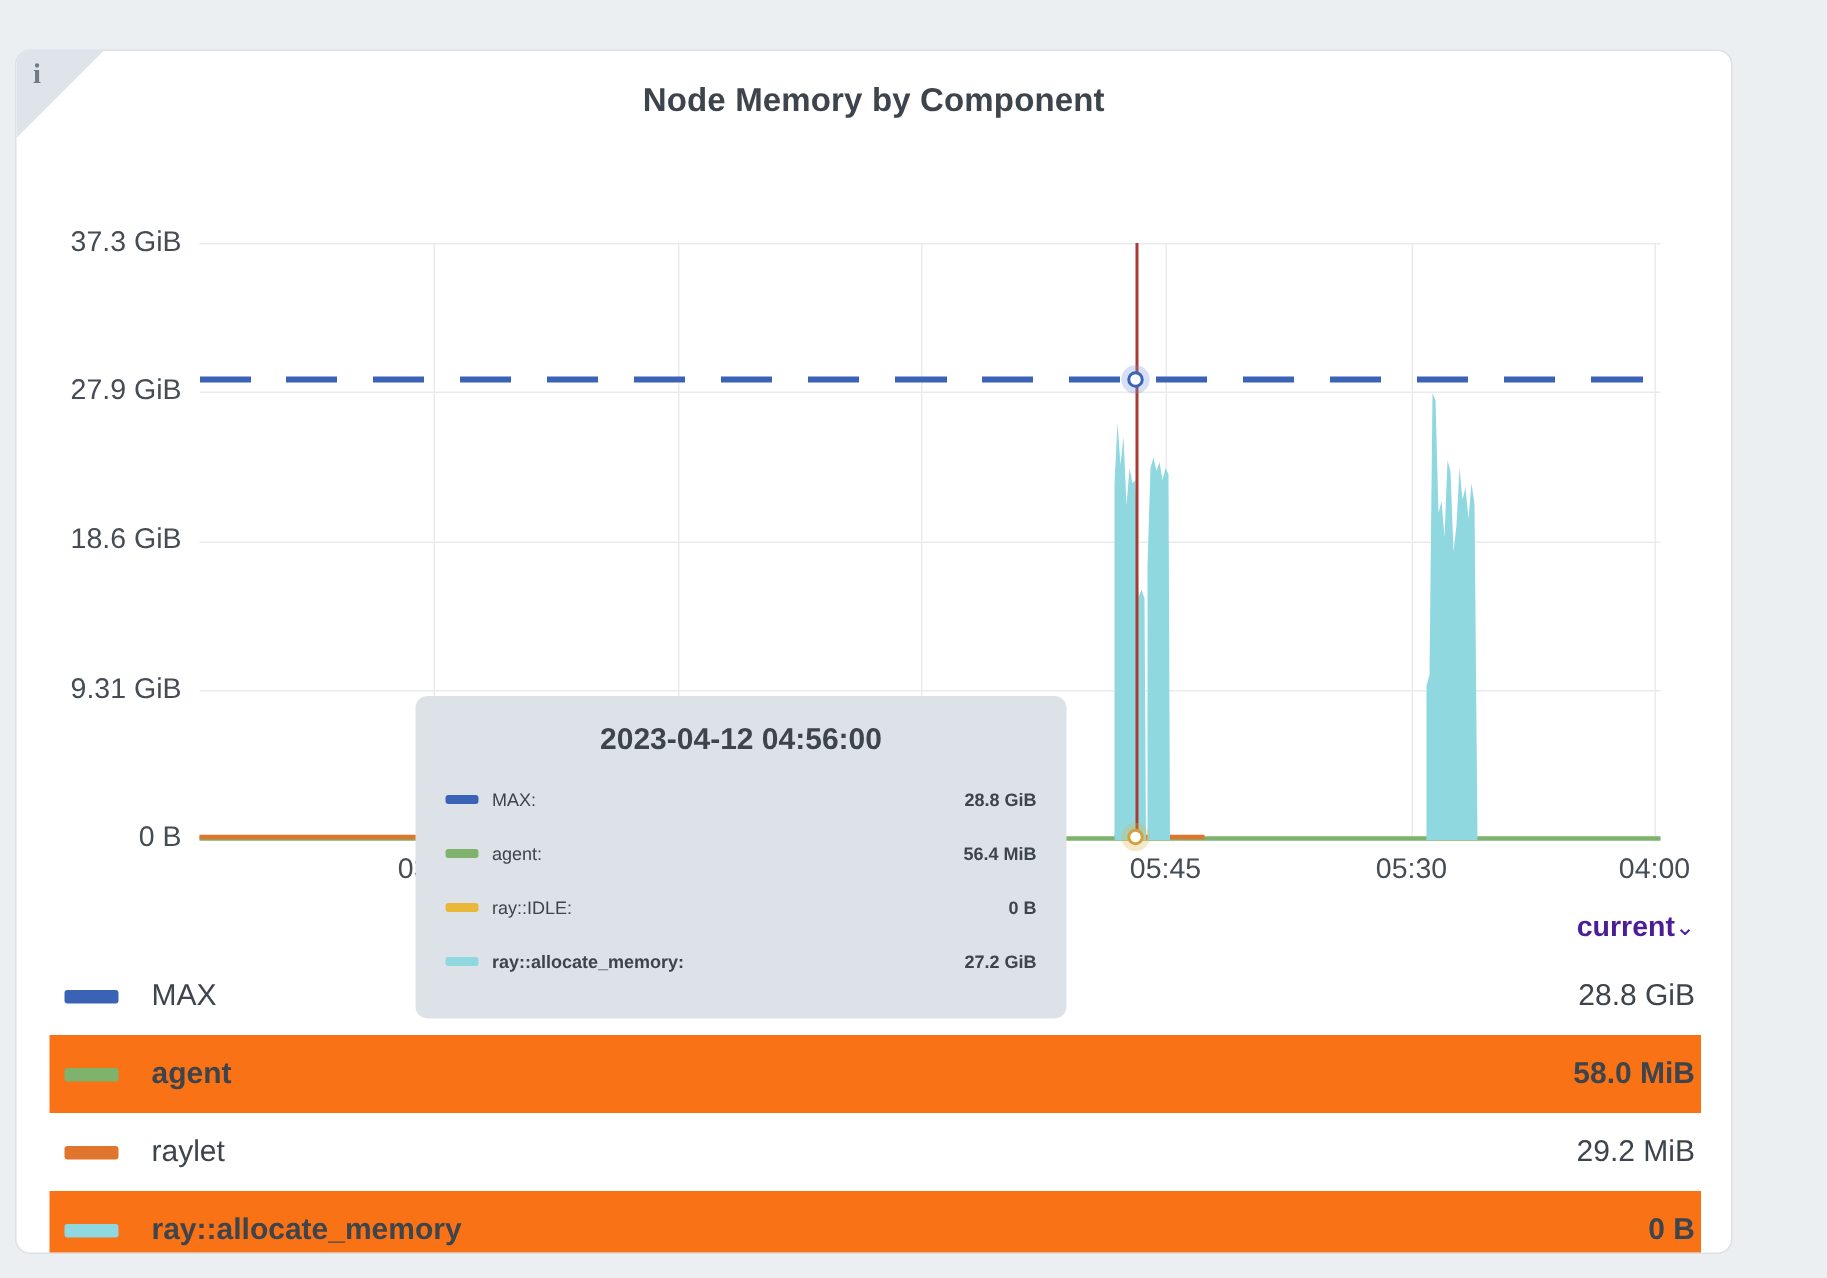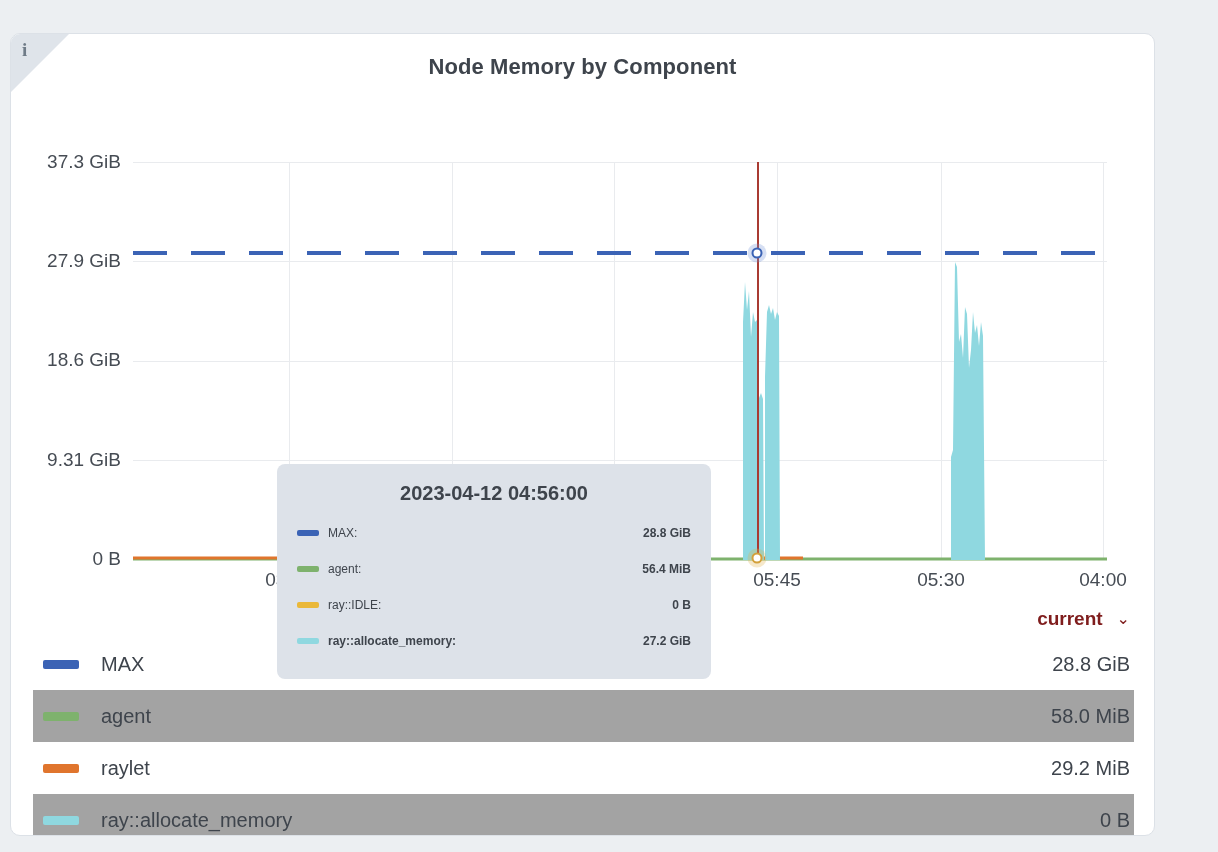--- a/index.html
+++ b/index.html
@@ -122,32 +122,32 @@
     position: absolute;
     left: 22px; top: 566px;
     width: 1101px;
   }
   .legend-head {
     height: 38px;
     display: flex; align-items: center; justify-content: flex-end;
     padding-right: 4px;
   }
   .legend-sort {
-    font-size: 19px; font-weight: bold; color: #7f1d1d;
+    font-size: 19px; font-weight: bold; color: #4c1d95;
     cursor: pointer; user-select: none;
-    display: inline-flex; align-items: center; gap: 14px;
+    display: inline-flex; align-items: center; gap: 0;
   }
   .chev { display: inline-block; line-height: 1; font-size: 16px; font-weight: normal; }
 
   .legend-row {
     display: flex; align-items: center;
     height: 52px;
     padding: 0 4px 0 10px;
   }
-  .legend-row.alt { background: #a3a3a3; }
+  .legend-row.alt { background: #f97316; font-weight: bold; }
   .swatch {
     width: 36px; height: 9px; border-radius: 2px;
     flex: 0 0 auto; margin-right: 22px;
   }
   .legend-name {
     font-size: 20px; color: #3e444c;
     flex: 1 1 auto; white-space: nowrap; overflow: hidden;
   }
   .legend-val {
     font-size: 20px; color: #3e444c;

